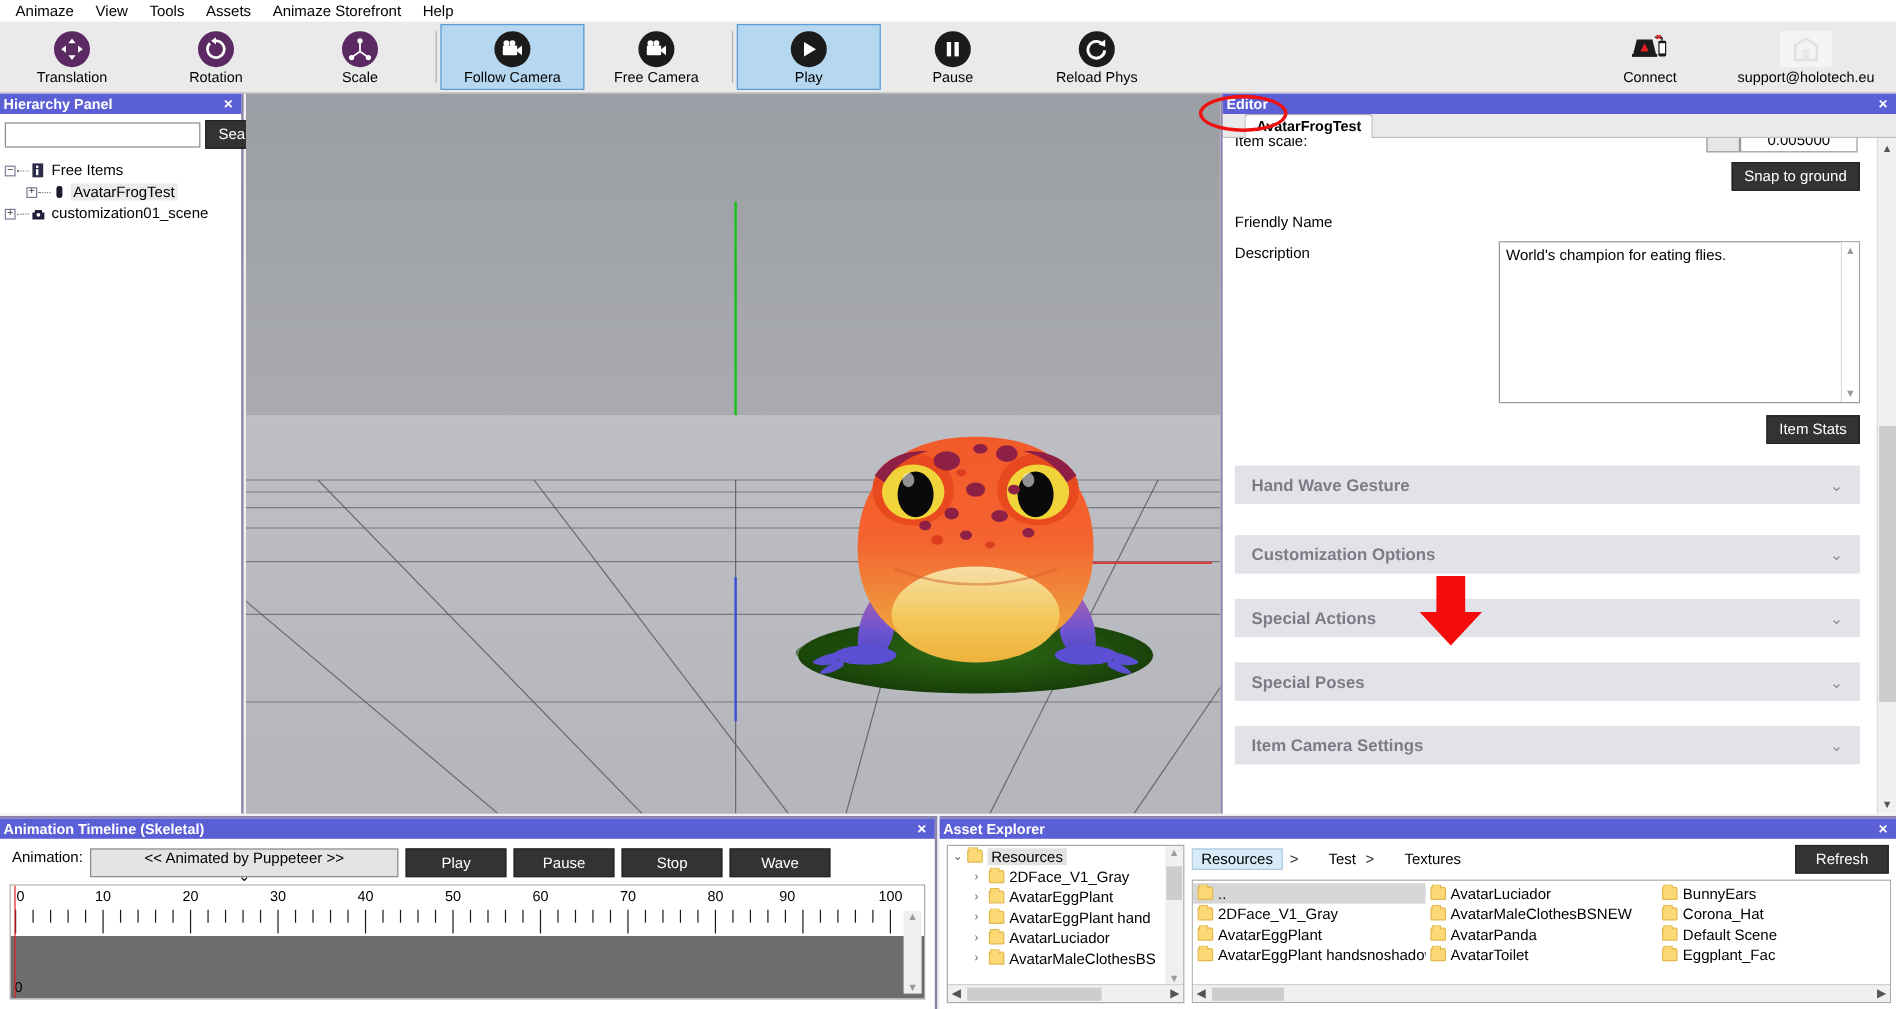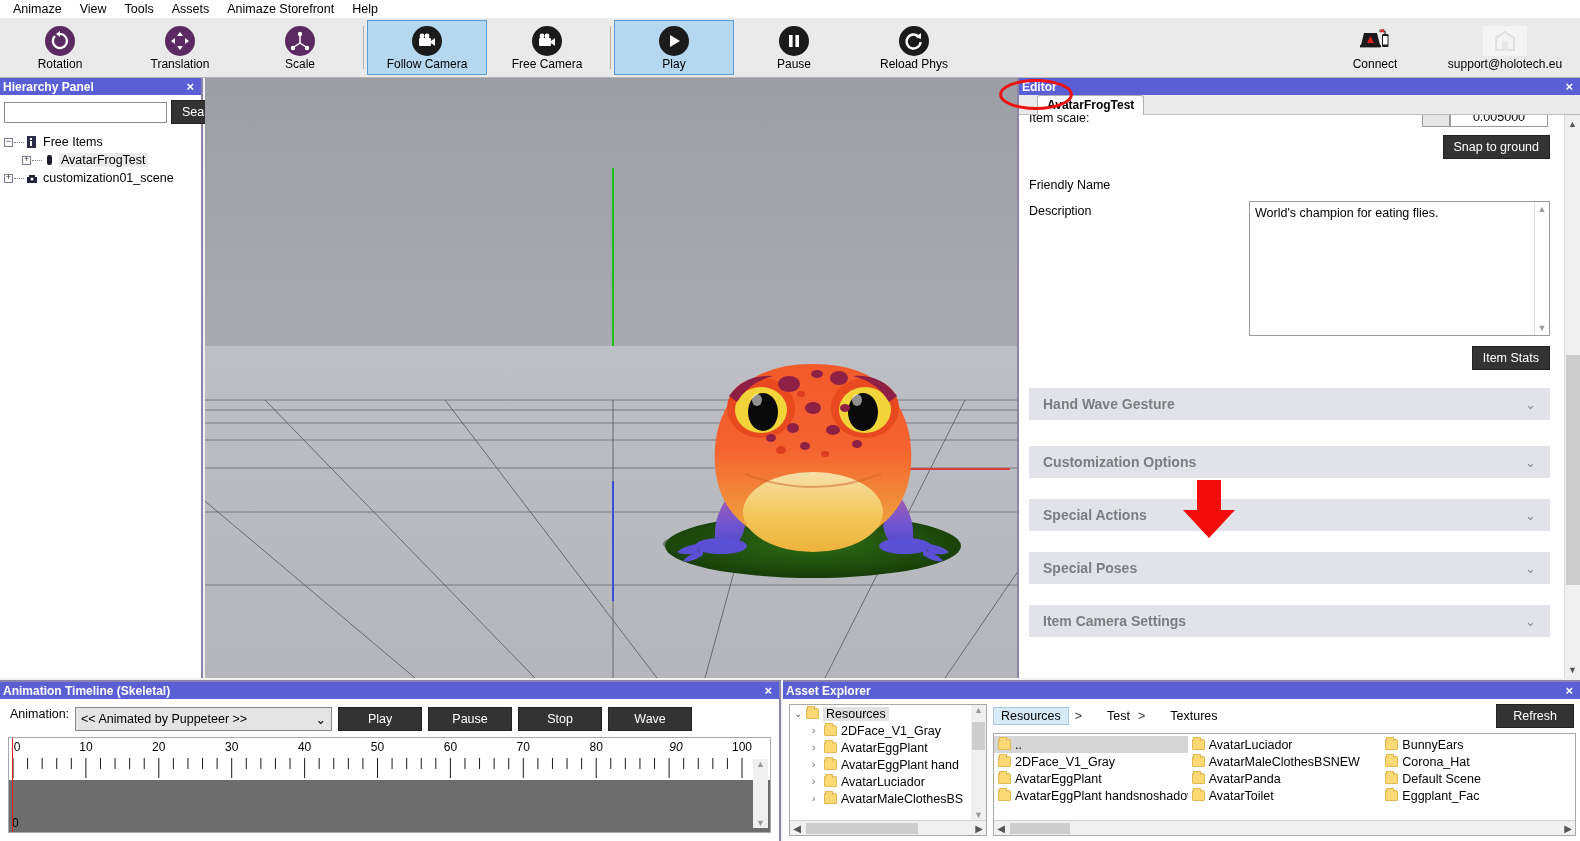--- a/index.html
+++ b/index.html
@@ -138,21 +138,21 @@
   .tlpanel {
     position: absolute; left: 0; top: 680px; width: 781px; height: 161px;
     background: #fff; display: flex; flex-direction: column;
     border-top: 2px solid #8b84a8; border-right: 2px solid #8b84a8;
   }
   .tl-controls { display: flex; align-items: flex-start; gap: 6px; padding: 8px 6px 6px 10px; }
   .tl-controls .lbl { font-size: 12.5px; }
   .tl-select {
     width: 257px; height: 24px; border: 1px solid #8a8a8a; background: #e4e4e4;
     font-size: 12.5px; display: flex; align-items: center; padding: 0 5px;
-    justify-content: space-between; cursor: default;
+    justify-content: space-between; cursor: default; flex-direction: column;
   }
   .tl-btn { width: 84px; text-align: center; }
   .tl-ruler-wrap {
     margin: 0 8px; flex: 1; border: 1px solid #a9a9a9; background: #fff;
     position: relative; overflow: hidden;
   }
   .ruler-nums { height: 20px; position: relative; background: #fff; }
   .ruler-nums span { position: absolute; font-size: 12px; top: 2px; transform: translateX(-50%); }
   .ruler-ticks { height: 22px; position: relative; background: #fff; border-bottom:none; }
   .tl-track { position: absolute; left: 0; right: 0; top: 42px; bottom: 0; background: #6d6d6d; }
@@ -223,39 +223,39 @@
     <div class="mi">Assets</div>
     <div class="mi">Animaze Storefront</div>
     <div class="mi">Help</div>
   </div>
 
   <div class="toolbar">
 
     <div class="tbtn">
       <div class="icon-circle purple">
         <svg width="22" height="22" viewBox="0 0 22 22">
-          <path d="M11 4 a7 7 0 1 1 -5 2" stroke="#fff" stroke-width="2.2" fill="none"></path>
-          <path d="M11 1 L11 7 L7 4 Z" fill="#fff"></path>
-        </svg>
-      </div>
-      <div class="lbl">Rotation</div>
-    </div>
-
-    <div class="tbtn">
-      <div class="icon-circle purple">
-        <svg width="22" height="22" viewBox="0 0 22 22">
           <g fill="#fff">
             <path d="M11 2 L14 6 L8 6 Z"></path>
               <path d="M11 20 L8 16 L14 16 Z"></path>
             <path d="M2 11 L6 8 L6 14 Z"></path>
               <path d="M20 11 L16 14 L16 8 Z"></path>
           </g>
         </svg>
       </div>
       <div class="lbl">Translation</div>
+    </div>
+
+    <div class="tbtn">
+      <div class="icon-circle purple">
+        <svg width="22" height="22" viewBox="0 0 22 22">
+          <path d="M11 4 a7 7 0 1 1 -5 2" stroke="#fff" stroke-width="2.2" fill="none"></path>
+          <path d="M11 1 L11 7 L7 4 Z" fill="#fff"></path>
+        </svg>
+      </div>
+      <div class="lbl">Rotation</div>
     </div>
 
     <div class="tbtn">
       <div class="icon-circle purple">
         <svg width="22" height="22" viewBox="0 0 22 22">
           <g stroke="#fff" stroke-width="1.5" fill="none">
             <path d="M11 5 L11 13 M11 13 L5 17 M11 13 L17 17"></path>
           </g>
           <g fill="#fff">
               <circle cx="11" cy="4" r="2.2"></circle>
@@ -611,21 +611,21 @@
       <div class="ruler-nums" id="ruler-nums">
           <span style="left: 8px;">0</span>
           <span style="left: 76.9px;">10</span>
           <span style="left: 149.8px;">20</span>
           <span style="left: 222.7px;">30</span>
           <span style="left: 295.6px;">40</span>
           <span style="left: 368.5px;">50</span>
           <span style="left: 441.4px;">60</span>
           <span style="left: 514.3px;">70</span>
           <span style="left: 587.2px;">80</span>
-          <span style="left: 667px; font-style: italic;">90</span>
+          <span style="left: 647px;">90</span>
           <span style="left: 733px;">100</span>
         </div>
       <svg class="ruler-ticks" id="ruler-ticks" width="740" height="22">
           <line x1="4" y1="0" x2="4" y2="20" stroke="#1a1a1a" stroke-width="1"></line>
           <line x1="18.58" y1="0" x2="18.58" y2="11" stroke="#1a1a1a" stroke-width="1"></line>
           <line x1="33.16" y1="0" x2="33.16" y2="11" stroke="#1a1a1a" stroke-width="1"></line>
           <line x1="47.739999999999995" y1="0" x2="47.739999999999995" y2="11" stroke="#1a1a1a" stroke-width="1"></line>
           <line x1="62.32" y1="0" x2="62.32" y2="11" stroke="#1a1a1a" stroke-width="1"></line>
           <line x1="76.9" y1="0" x2="76.9" y2="20" stroke="#1a1a1a" stroke-width="1"></line>
           <line x1="91.47999999999999" y1="0" x2="91.47999999999999" y2="11" stroke="#1a1a1a" stroke-width="1"></line>

